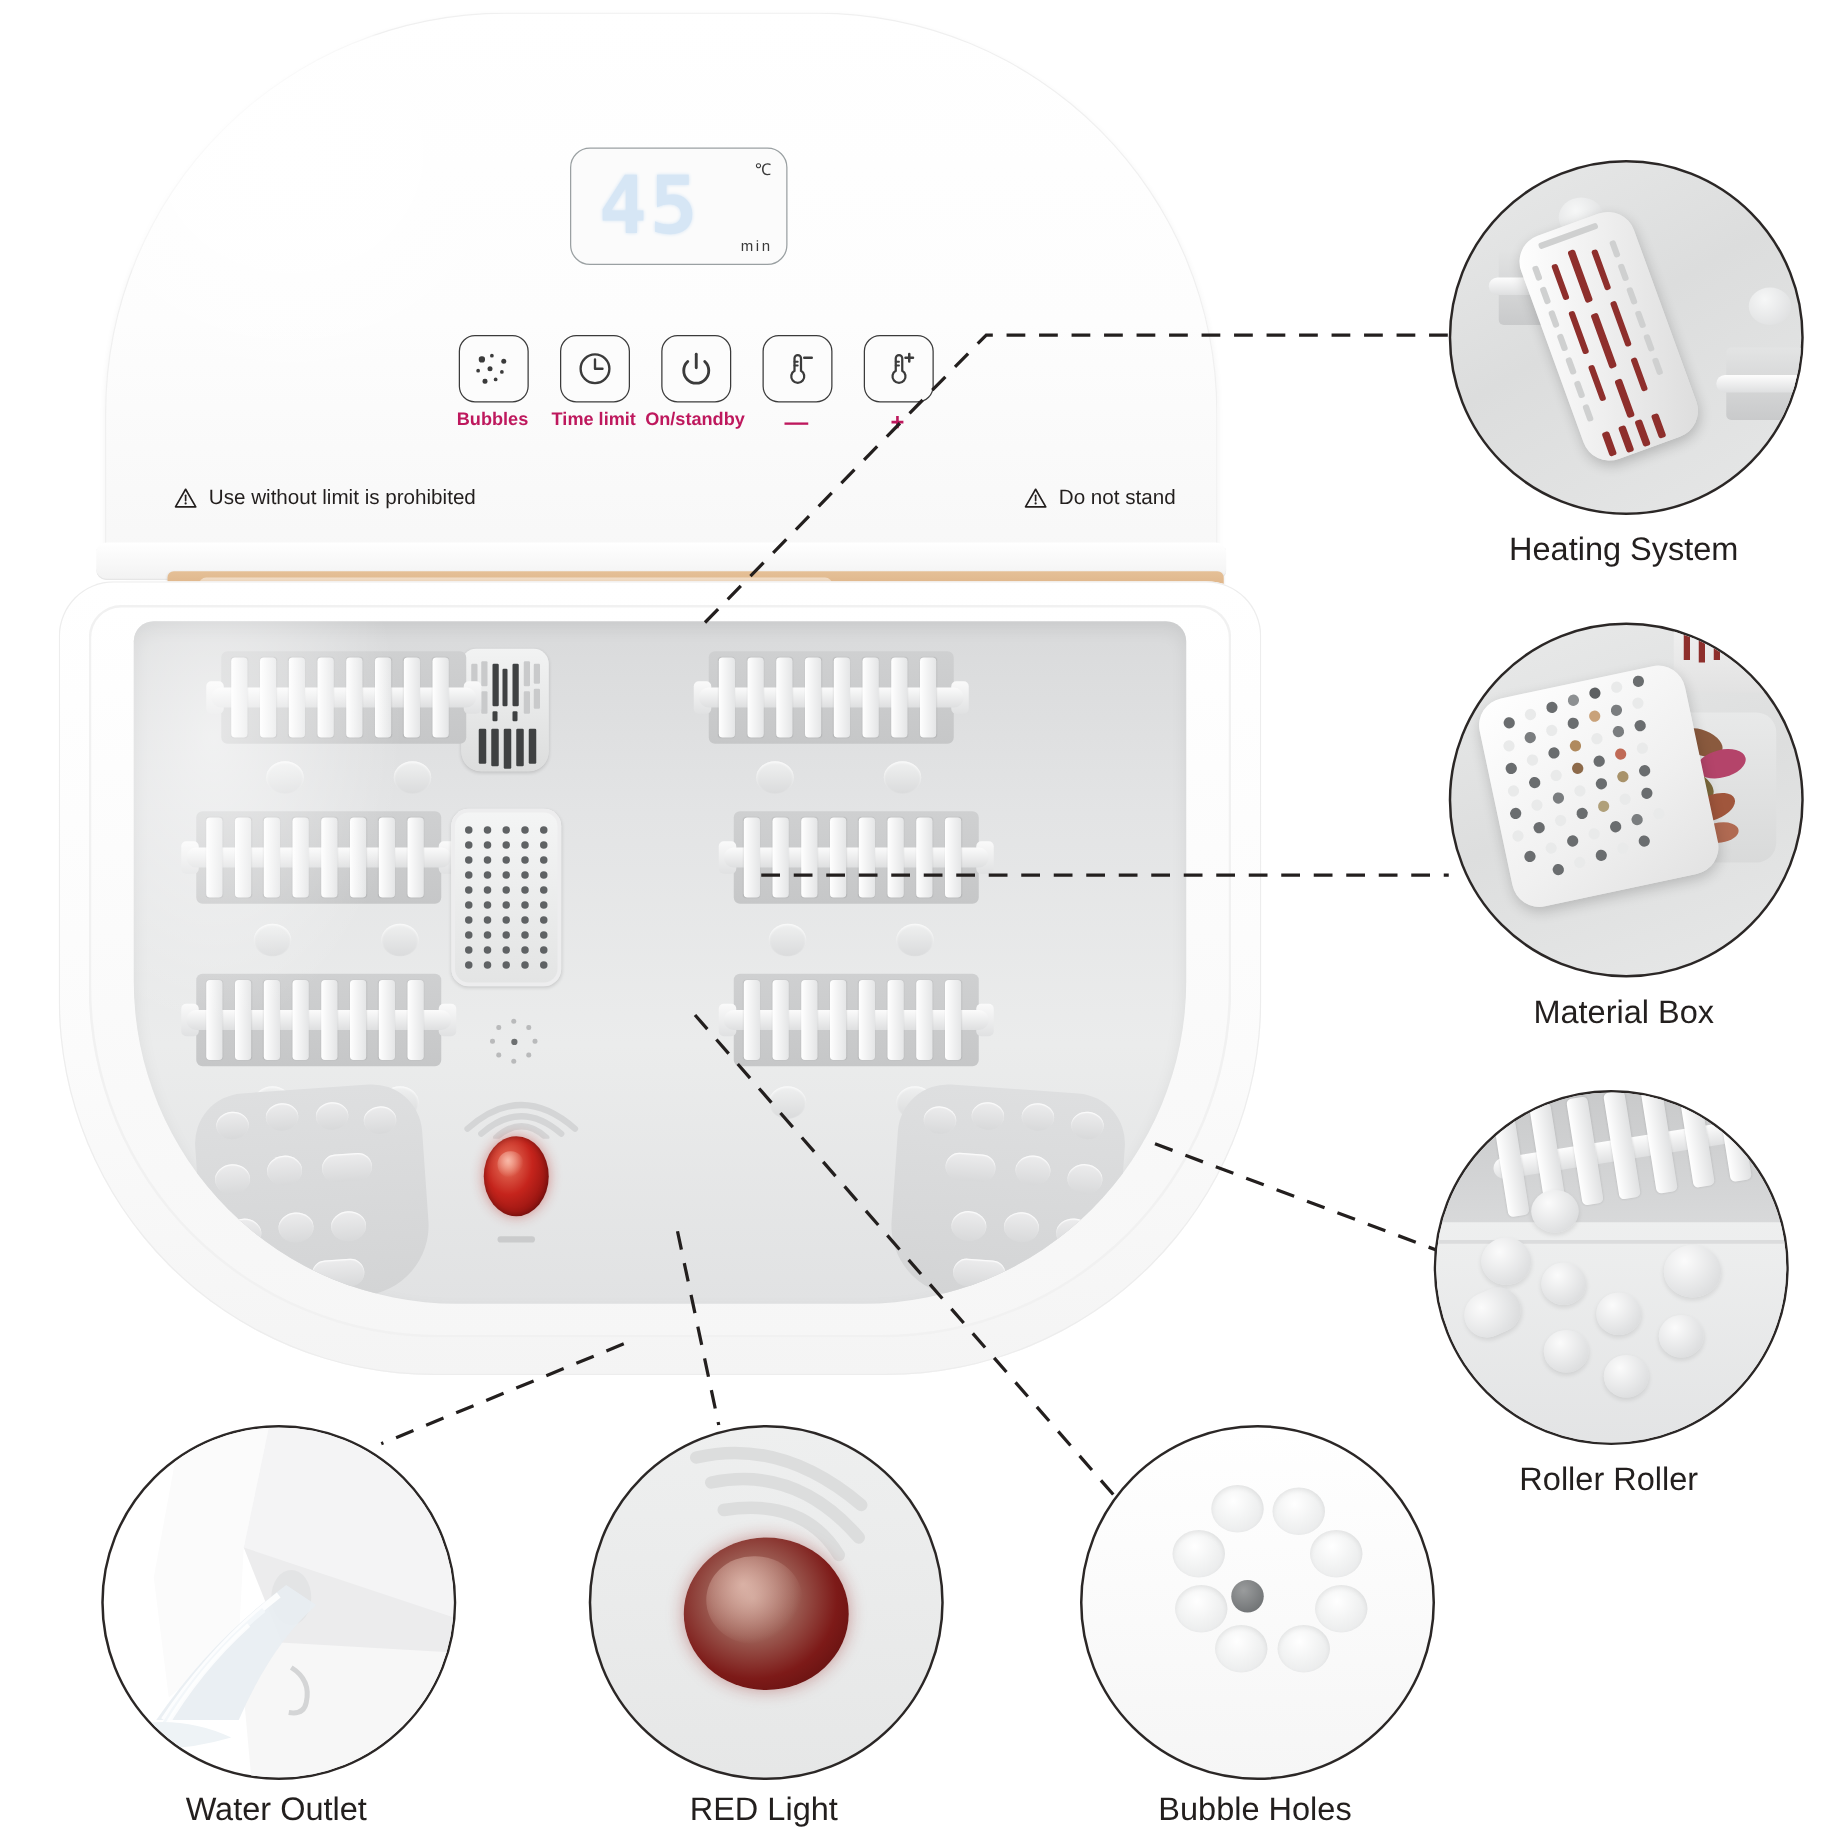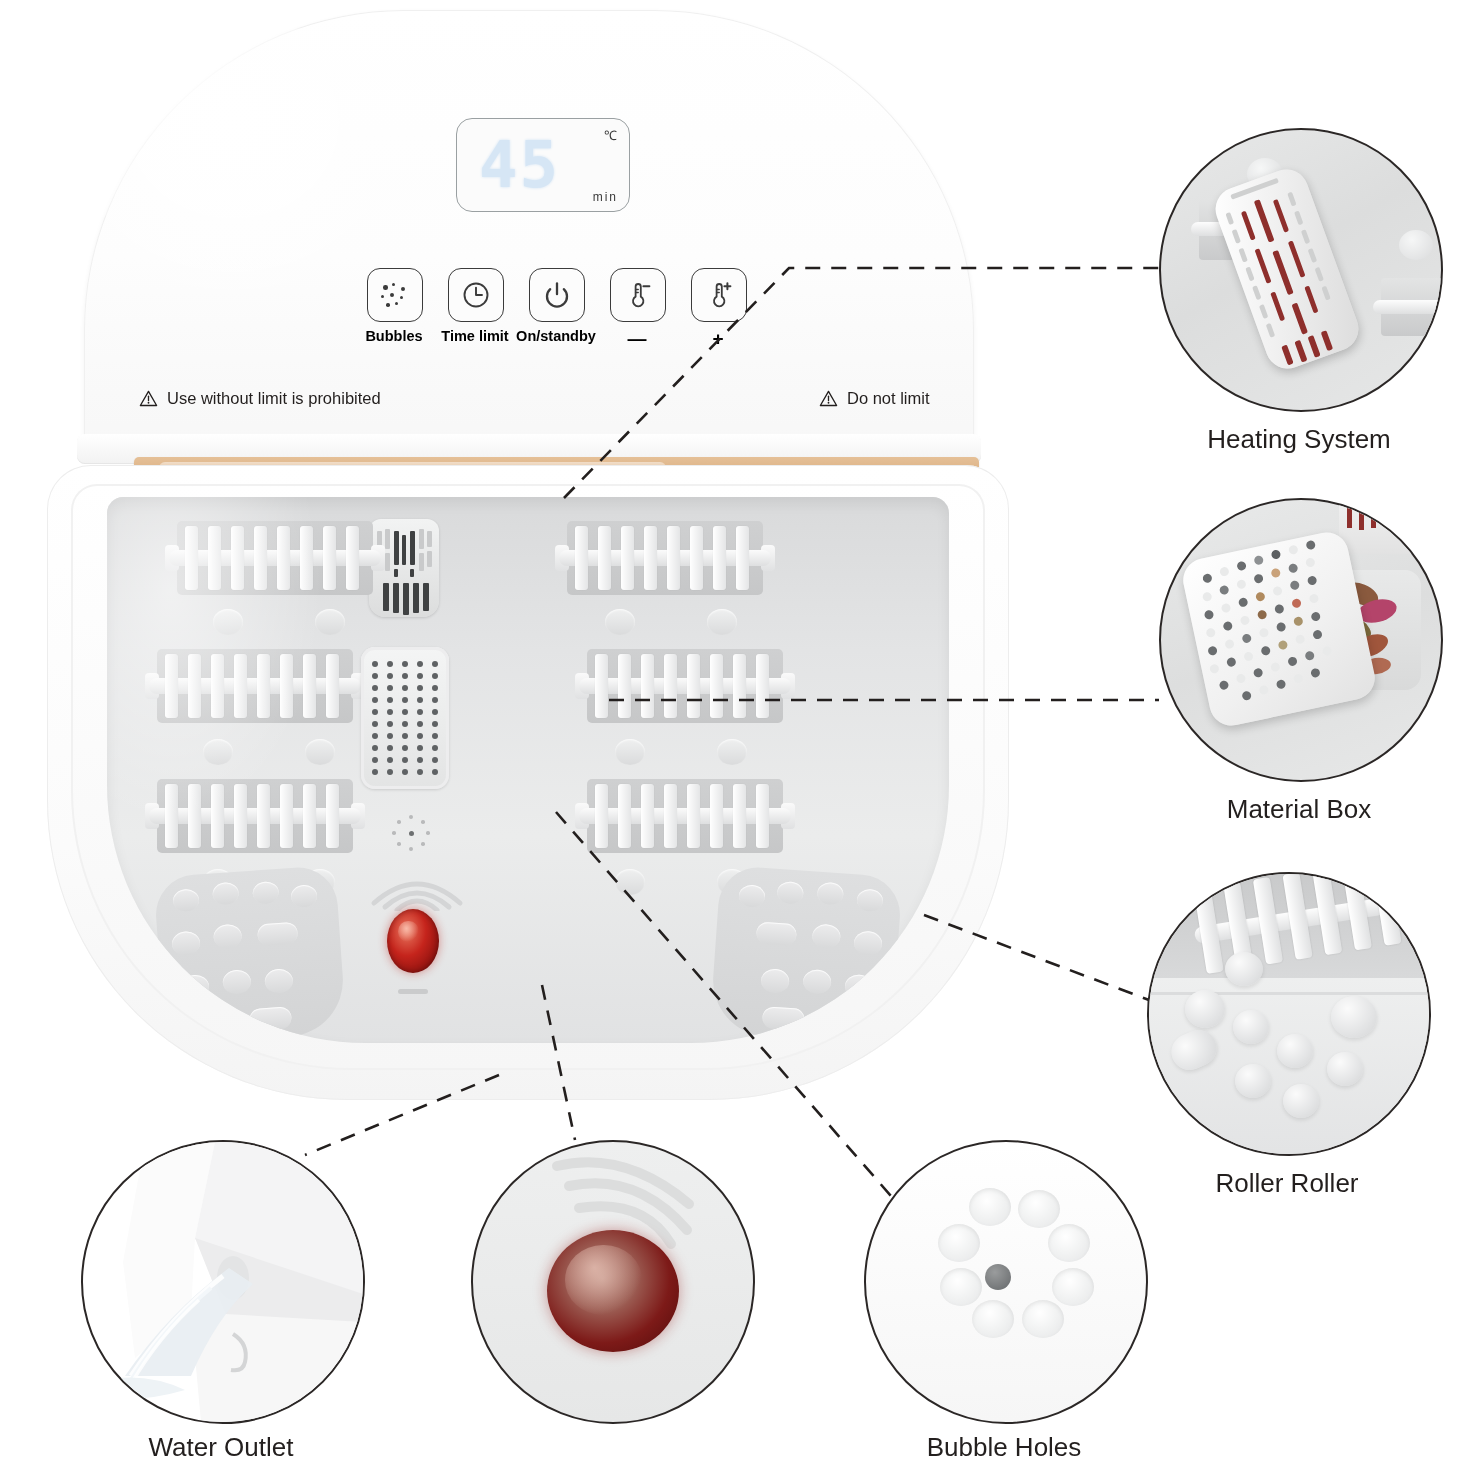--- a/index.html
+++ b/index.html
@@ -55,21 +55,21 @@
 
   
   .btnrow{position:absolute;left:338px;top:258px;width:360px;height:92px;}
   .btn{
     position:absolute;top:0;width:54px;height:52px;
     border:1.7px solid #3b3b3b;border-radius:13px;background:#fcfcfc;
     display:flex;align-items:center;justify-content:center;
   }
   .btn-lbl{
     position:absolute;top:60px;font-size:14.5px;font-weight:bold;
-    color:#000000;text-align:center;white-space:nowrap;
+    color:#be185d;text-align:center;white-space:nowrap;
   }
   .b0{left:0;}   .l0{left:-10px;width:74px;}
   .b1{left:81px;} .l1{left:60px;width:96px;}
   .b2{left:162px;} .l2{left:141px;width:96px;}
   .b3{left:243px;} .l3{left:232px;width:76px;font-size:19px;}
   .b4{left:324px;} .l4{left:313px;width:76px;font-size:19px;}
 
   .bub-dots{position:relative;width:30px;height:28px;}
   .bub-dots i{position:absolute;background:#3b3b3b;border-radius:50%;display:block;}
 
@@ -367,21 +367,21 @@
       </svg>
       <span>Use without limit is prohibited</span>
     </div>
 
     <div class="warn warn2">
       <svg class="tri" viewBox="0 0 20 18">
         <path d="M10 1.5 L18.6 16.4 H1.4 Z" fill="none" stroke="#231f1e" stroke-width="1.4" stroke-linejoin="round"></path>
         <path d="M10 6.6 v4.6" stroke="#231f1e" stroke-width="1.4" stroke-linecap="round"></path>
         <circle cx="10" cy="13.5" r="0.95" fill="#231f1e"></circle>
       </svg>
-      <span>Do not limit</span>
+      <span>Do not stand</span>
     </div>
 
     <div class="gold"></div>
     <div class="tub"></div>
     <div class="tub-rim"></div>
 
     <div class="basin">
 
       <div class="heater">
         <div class="rib" style="left:8px;top:12px;width:5px;height:16px;"></div>
@@ -792,20 +792,21 @@
 
   <div class="callout" id="co-red" style="left:452px;top:1140px;width:300px;height:330px;">
     <div class="circ">
       <svg viewBox="0 0 280 280" width="280" height="280" style="position:absolute;left:0;top:0;">
         <path d="M84 24 Q152 8 216 62" fill="none" stroke="#dcdddd" stroke-width="10" stroke-linecap="round"></path>
         <path d="M96 44 Q164 30 214 88" fill="none" stroke="#dcdddd" stroke-width="10" stroke-linecap="round"></path>
         <path d="M106 66 Q170 56 198 102" fill="none" stroke="#dcdddd" stroke-width="10" stroke-linecap="round"></path>
       </svg>
       <div class="rl-lens"></div>
     </div>
+    <div class="clabel" style="left:0;top:292px;width:280px;">RED Light</div>
   </div>
 
   <div class="callout" id="co-bub" style="left:845px;top:1140px;width:300px;height:330px;">
     <div class="circ">
       <div class="bh-dimple" style="left:103px;top:46px;"></div>
       <div class="bh-dimple" style="left:152px;top:48px;"></div>
       <div class="bh-dimple" style="left:182px;top:82px;"></div>
       <div class="bh-dimple" style="left:186px;top:126px;"></div>
       <div class="bh-dimple" style="left:156px;top:158px;"></div>
       <div class="bh-dimple" style="left:106px;top:158px;"></div>

